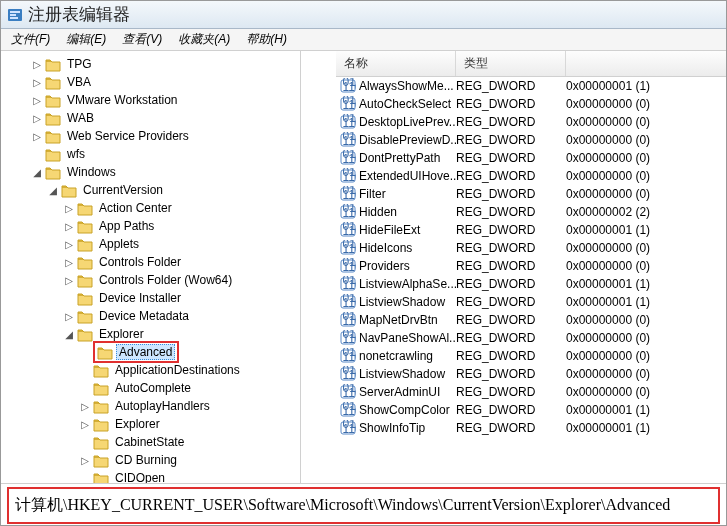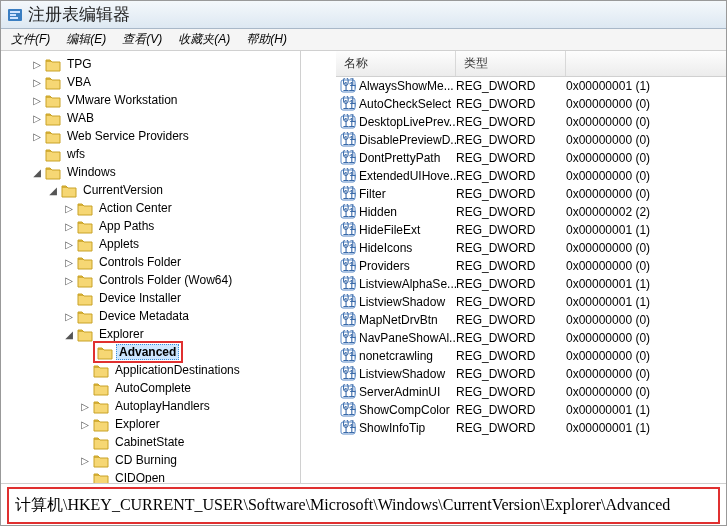--- a/index.html
+++ b/index.html
@@ -13,21 +13,21 @@
 .main { display: flex; height: 432px; }
 .treepane { width: 300px; overflow: auto; border-right: 1px solid #d0d0d0; padding: 4px 0 4px 0; }
 .tree ul { list-style: none; padding-left: 16px; }
 .tree > ul { padding-left: 30px; }
 .node { display: flex; align-items: center; height: 18px; white-space: nowrap; }
 .caret { width: 12px; height: 12px; display: inline-flex; align-items: center; justify-content: center; margin-right: 2px; color: #555; font-size: 10px; user-select: none; }
 .caret.empty { visibility: hidden; }
 .folder-icon { width: 16px; height: 14px; margin-right: 3px; display:inline-block; }
 .folder-icon svg { width:16px; height:14px; vertical-align:middle; }
 .label { padding: 1px 3px; }
-.label.selected { background: #cde6ff; border: 1px dotted #3a8edb; padding: 0 2px; font-weight: bold; }
+.label.selected { background: #cde6ff; border: 1px dotted #3a8edb; padding: 0 2px; }
 .highlight-box { border: 2px solid #e03030; padding: 1px 2px; display: inline-flex; align-items: center; }
 .listpane { flex: 1; overflow: auto; margin-left: 35px; }
 .listhead { display: flex; background: linear-gradient(#fdfdfd,#ececec); border-bottom: 1px solid #d0d0d0; position: sticky; top: 0; }
 .listhead .col { padding: 4px 8px; border-right: 1px solid #d8d8d8; font-weight: normal; color: #333; }
 .col-name { width: 120px; }
 .col-type { width: 110px; }
 .col-data { flex: 1; }
 .row { display: flex; align-items: center; height: 18px; padding-left: 4px; }
 .row .cell { overflow: hidden; text-overflow: ellipsis; white-space: nowrap; padding-right: 6px; }
 .row .cell.name { width: 116px; display:flex; align-items:center; gap:3px; }

